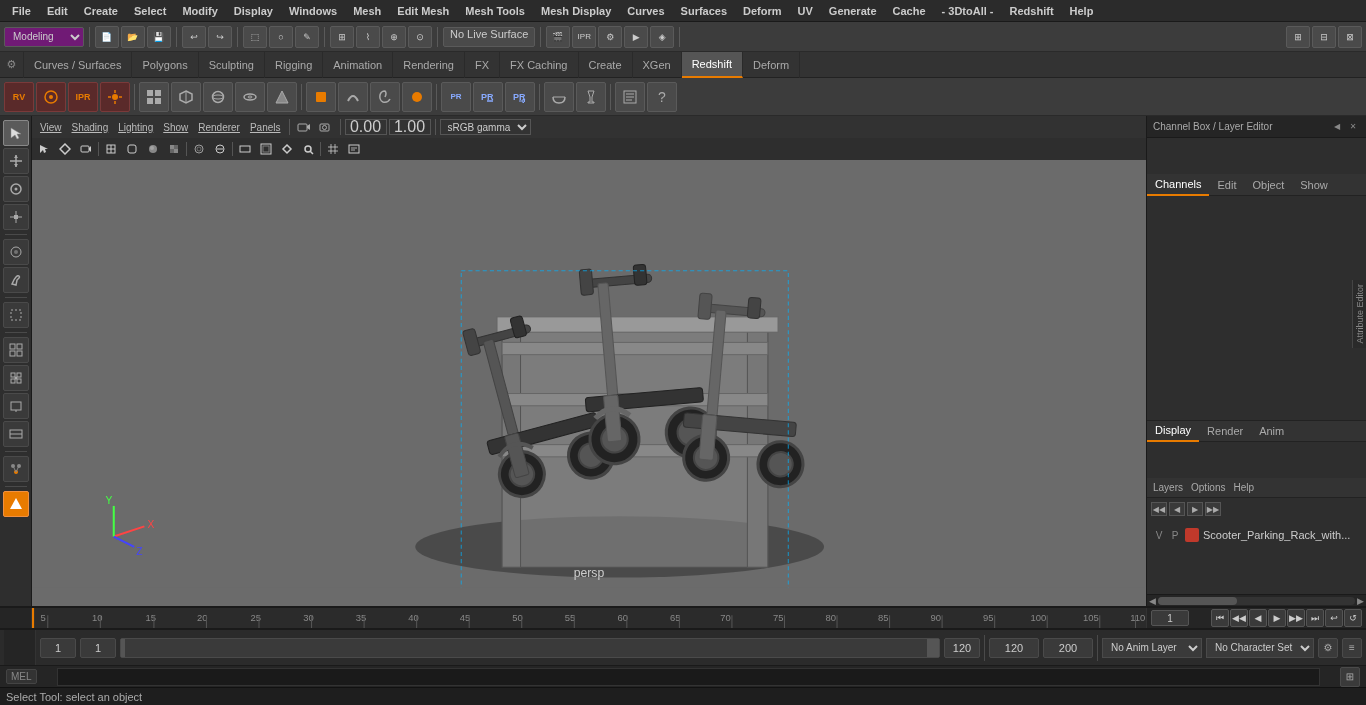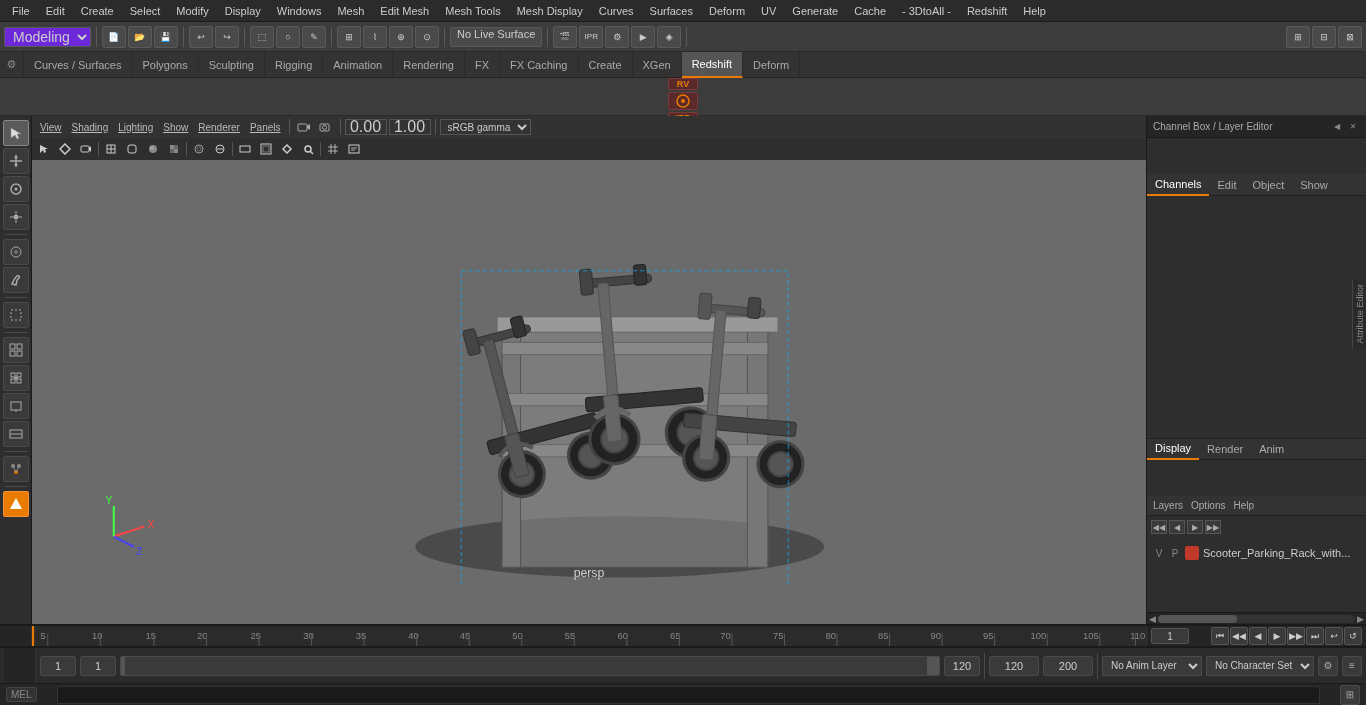--- a/index.html
+++ b/index.html
@@ -23,20 +23,21 @@
       align-items: center;
       padding: 0 4px;
       border-bottom: 1px solid #1a1a1a;
     }
     .menu-item {
       padding: 2px 8px;
       color: #cccccc;
       font-size: 11px;
       cursor: pointer;
       white-space: nowrap;
+      font-weight: bold;
     }
 
     
     #toolbar1 {
       width: 100%;
       height: 30px;
       background: #3c3c3c;
       display: flex;
       align-items: center;
       padding: 0 4px;
@@ -57,24 +58,24 @@
       color: #ccc;
     }
     .toolbar-sep {
       width: 1px;
       height: 20px;
       background: #5a5a5a;
       margin: 0 3px;
     }
     .workspace-select {
       height: 20px;
-      background: #6d28d9;
+      background: #701a75;
       border: 1px solid #5a5a5a;
       color: #ccc;
-      font-size: 14px;
+      font-size: 10px;
       padding: 0 4px;
       border-radius: 2px;
       min-width: 80px;
     }
     .no-live-surface {
       height: 20px;
       background: #4a4a4a;
       border: 1px solid #5a5a5a;
       color: #ccc;
       font-size: 11px;
@@ -121,21 +122,20 @@
     
     #shelf-bar {
       width: 100%;
       height: 38px;
       background: #3c3c3c;
       display: flex;
       align-items: center;
       padding: 0 4px;
       border-bottom: 1px solid #2a2a2a;
       gap: 2px;
-      flex-direction: column;
     }
     .shelf-icon {
       width: 30px;
       height: 30px;
       background: #4a4a4a;
       border: 1px solid #5a5a5a;
       border-radius: 2px;
       display: flex;
       align-items: center;
       justify-content: center;
@@ -1216,14 +1216,17 @@
 
     </div>
 
   </div>
 
   <div id="status-bar">
     <span style="font-size:10px; color:#888; border:1px solid #444; padding:1px 4px; background:#333; border-radius:2px; cursor:pointer;">MEL</span>
     <input type="text" style="flex: 1 1 0%; height: 18px; background: rgb(26, 26, 26); border: 1px solid rgb(51, 51, 51); color: rgb(204, 204, 204); font-size: 11px; padding: 0px 4px;" placeholder="">
     <div class="bottom-icon-btn">⊞</div>
   </div>
+  <div id="status-text-bar" style="width:100%; height:18px; background:#1e1e1e; display:flex; align-items:center; padding:0 6px; border-top:1px solid #111;">
+    <span style="font-size:11px; color:#aaa;">Select Tool: select an object</span>
+  </div>
 
 </div>
 
 </body></html>

